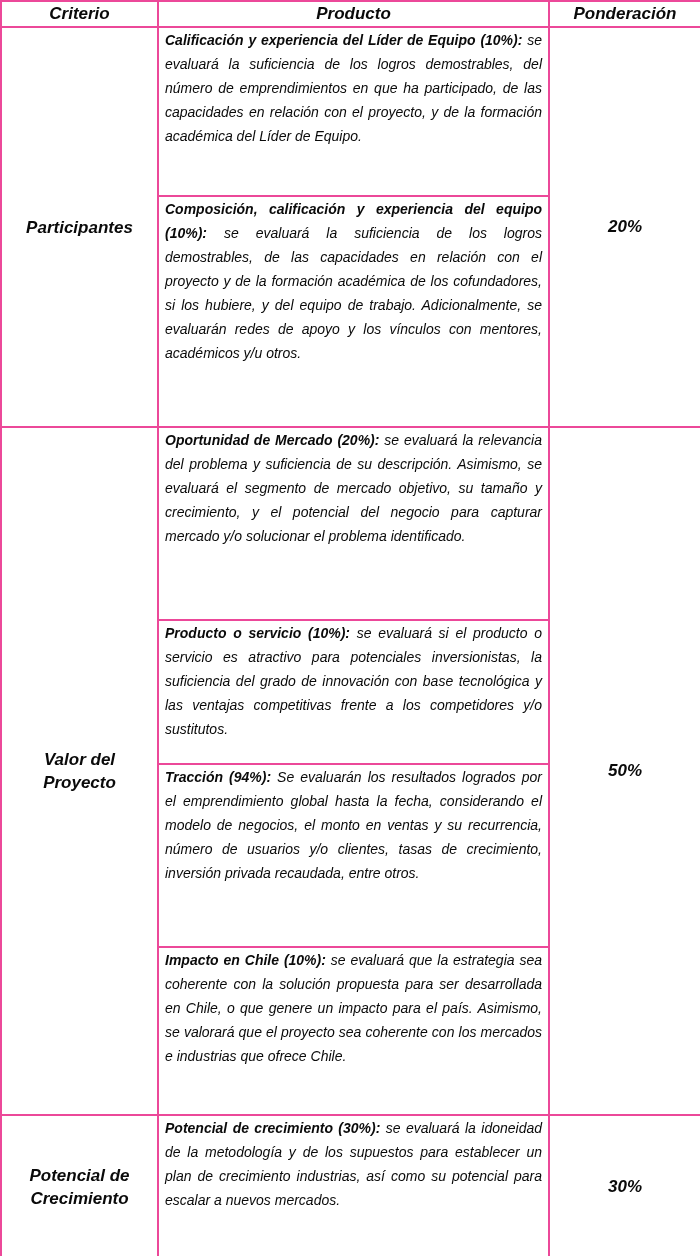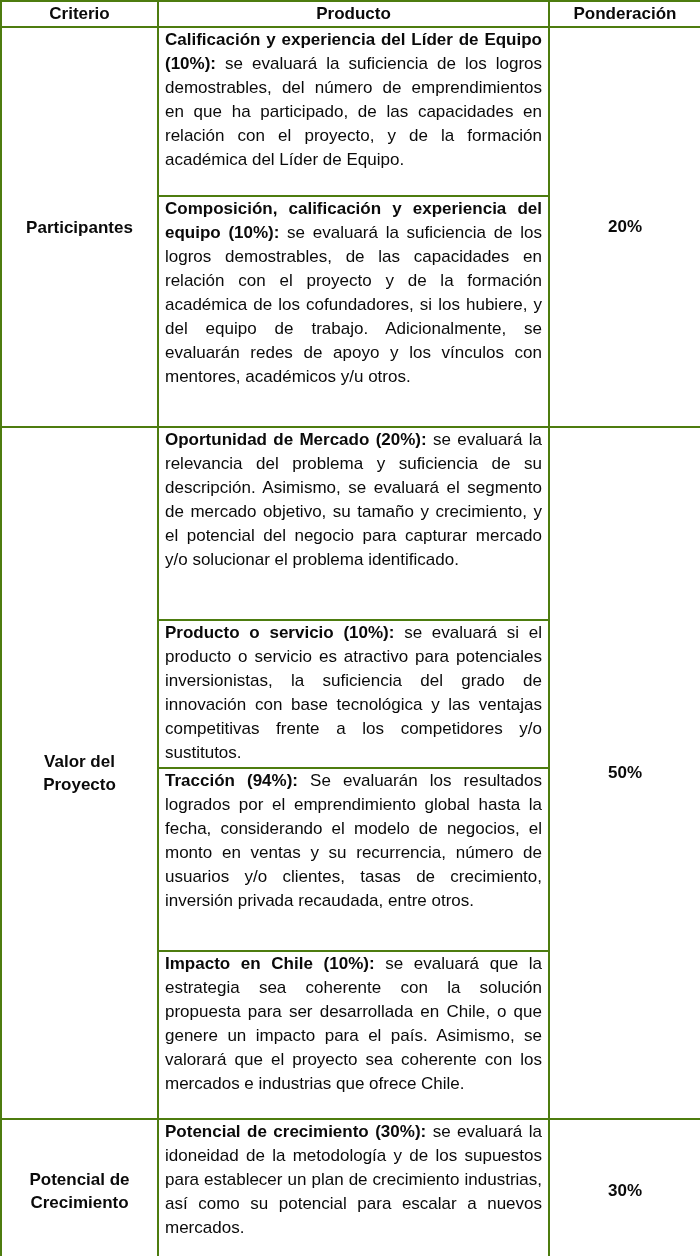--- a/index.html
+++ b/index.html
@@ -15,40 +15,41 @@
     font-family: "Liberation Sans", sans-serif;
     color: #0a0a0a;
   }
   table.criteria {
     width: 700px;
     border-collapse: collapse;
     table-layout: fixed;
   }
   table.criteria th,
   table.criteria td {
-    border: 2px solid #4d7c0f;
+    border: 2px solid #ec4899;
+    font-style: italic;
   }
   th.hdr {
     font-size: 17px;
     font-weight: bold;
     text-align: center;
     padding: 2px 2px;
     height: 25px;
     line-height: 20px;
   }
   td.crit {
     font-size: 17px;
     font-weight: bold;
     text-align: center;
     vertical-align: middle;
     line-height: 23px;
     padding: 8px 6px;
   }
   td.det {
-    font-size: 17px;
+    font-size: 14px;
     line-height: 24px;
     text-align: justify;
     vertical-align: top;
     padding: 0px 6px 2px 6px;
   }
   td.det .lead {
     font-weight: bold;
   }
   td.pond {
     font-size: 17px;

